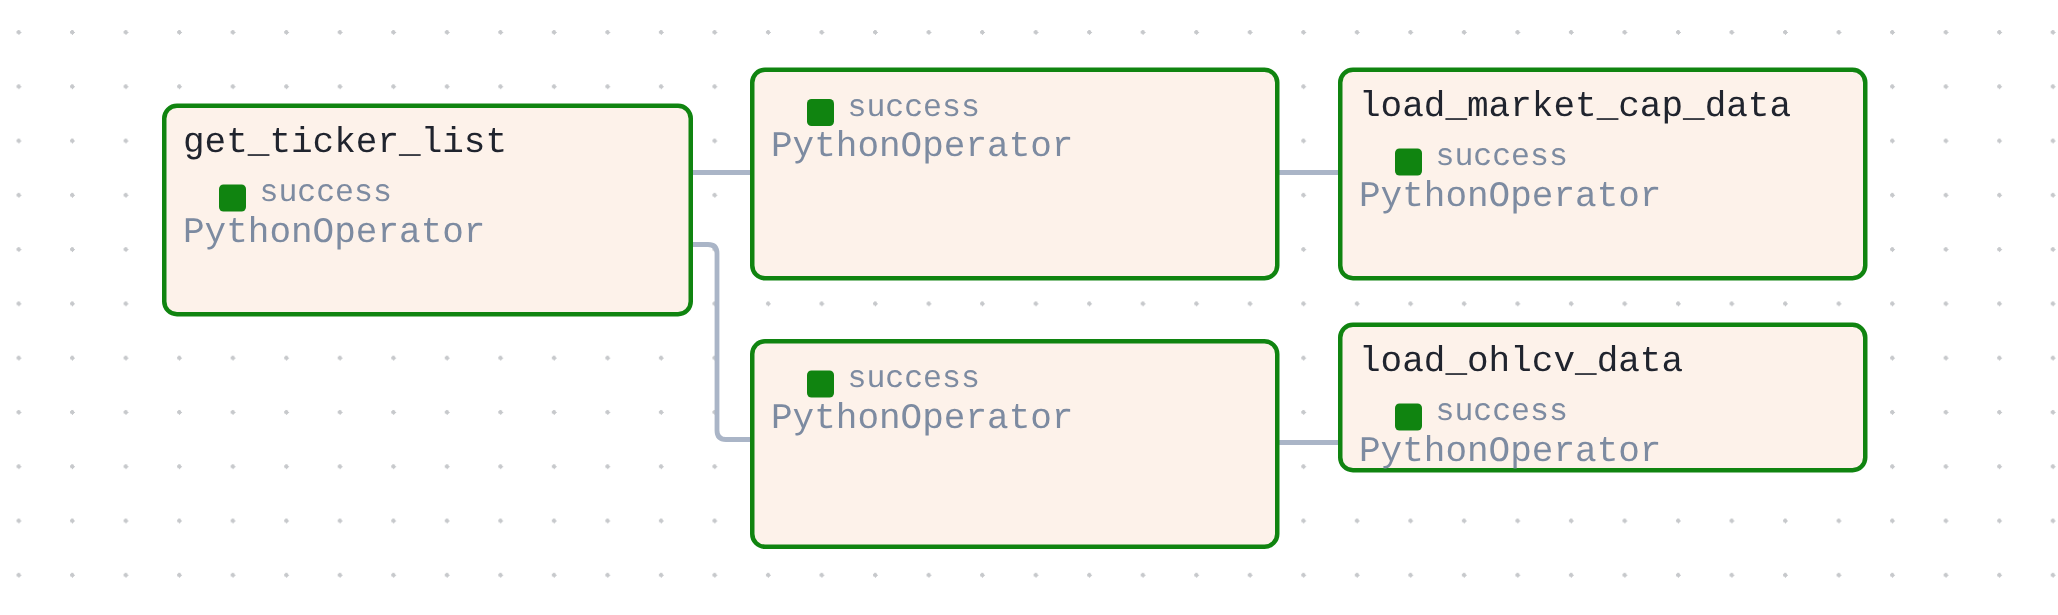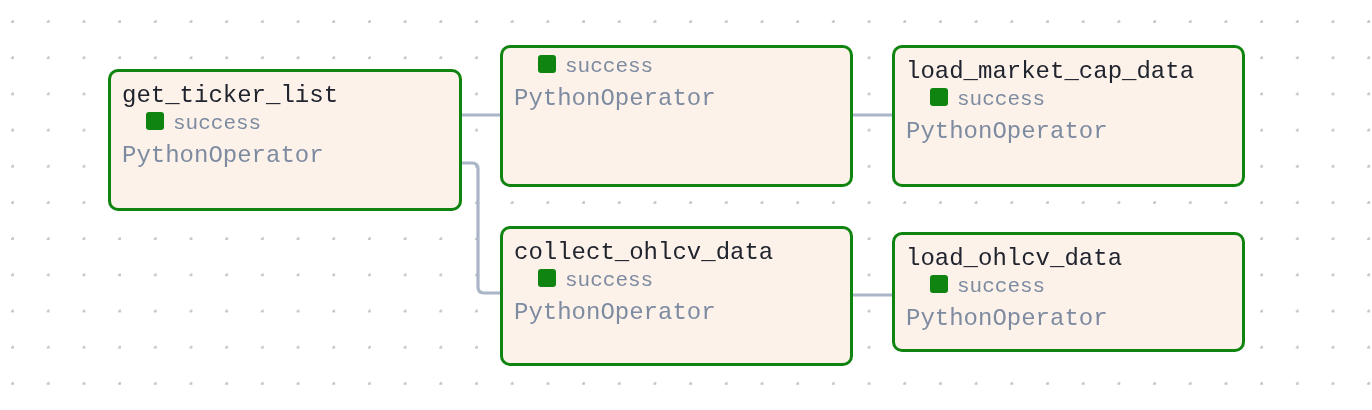--- a/index.html
+++ b/index.html
@@ -41,21 +41,21 @@
     cursor: pointer;
   }
   .node-title {
     font-size: 24px;
     line-height: 33px;
     color: var(--title-text, #20242e);
     white-space: nowrap;
   }
   .node-status {
     display: flex;
-    align-items: flex-start;
+    align-items: flex-end;
     gap: 9px;
     height: 29px;
     padding-left: 24px;
   }
   .status-square {
     display: inline-block;
     width: 18px;
     height: 18px;
     border-radius: 3px;
     background: var(--success-green, #108410);
@@ -70,21 +70,21 @@
     font-size: 24px;
     line-height: 29px;
     color: var(--muted-text, #7d8ba1);
     white-space: nowrap;
   }
   
   .node-1 { left: 108px; top: 69px;  width: 354px; }
   .node-2 { left: 500px; top: 45px; }
   .node-3 { left: 892px; top: 45px; }
   .node-4 { left: 500px; top: 226px; height: 140px; }
-  .node-5 { left: 892px; top: 232px; height: 120px; }
+  .node-5 { left: 892px; top: 215px; height: 100px; }
 </style>
 </head>
 <body>
 
 <div class="canvas">
 
   <svg class="edges" width="1372" height="410" aria-hidden="true">
     <path d="M 459 115 H 502"></path>
     <path d="M 459 163 H 472 Q 478 163 478 169 V 287 Q 478 293 484 293 H 502"></path>
     <path d="M 850 115 H 894"></path>
@@ -111,21 +111,20 @@
   <div class="node node-3">
     <div class="node-title">load_market_cap_data</div>
     <div class="node-status">
       <span class="status-square"></span>
       <span class="status-text">success</span>
     </div>
     <div class="node-operator">PythonOperator</div>
   </div>
 
   <div class="node node-4">
-    <div class="node-title">collect_ohlcv_data</div>
     <div class="node-status">
       <span class="status-square"></span>
       <span class="status-text">success</span>
     </div>
     <div class="node-operator">PythonOperator</div>
   </div>
 
   <div class="node node-5">
     <div class="node-title">load_ohlcv_data</div>
     <div class="node-status">

